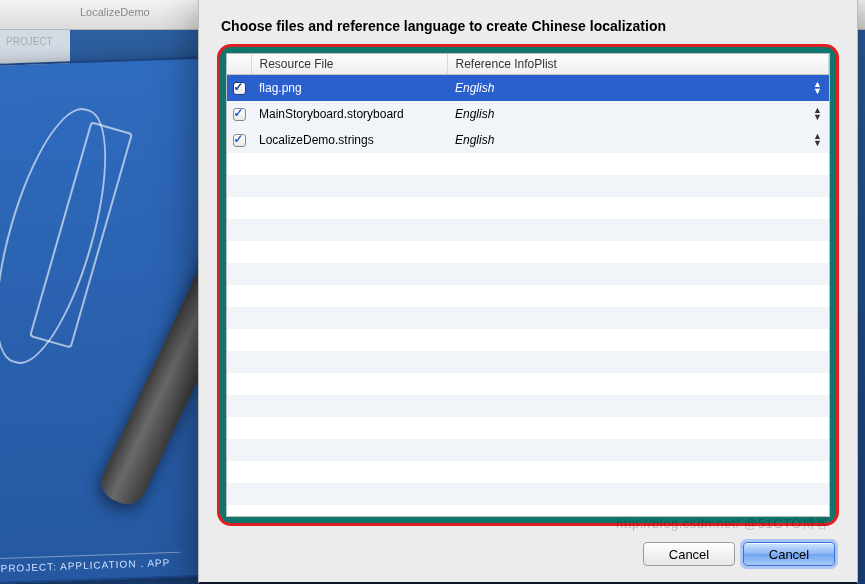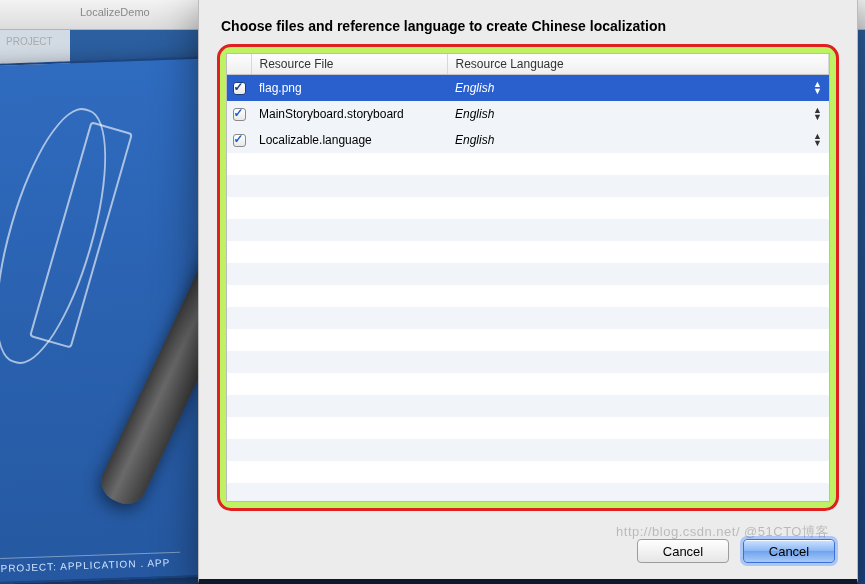--- a/index.html
+++ b/index.html
@@ -52,31 +52,31 @@
   }
   .sidebar-ghost{
     position:absolute;left:0;top:30px;width:70px;height:120px;
     background:rgba(240,240,240,.85);color:#aaa;font-size:10px;padding:6px;
   }
 
   
   .sheet {
     position:absolute; left:198px; top:0; width:660px; height:584px;
     background:#ececec;
-    border-left:1px solid #bbb; border-right:1px solid #bbb; border-bottom:5px solid #0f172a;
+    border-left:1px solid #bbb; border-right:1px solid #bbb; border-bottom:2px solid #0f172a;
     box-shadow:0 10px 40px rgba(0,0,0,.45);
     display:flex; flex-direction:column;
   }
   .sheet-title {
     font-weight:bold; font-size:14px; padding:18px 22px 10px;
   }
   .table-wrap {
     margin:0 18px; flex:1;
     border:3px solid #e02020; border-radius:14px;
-    padding:4px; background:#bef264;
+    padding:4px; background:#0f766e;
     position:relative;
   }
   .table-inner{
     position:absolute; inset:6px;
     background:#fff; border:1px solid #bcbcbc;
     overflow:hidden;
   }
   table { width:100%; border-collapse:collapse; table-layout:fixed;}
   thead th{
     background:linear-gradient(#fdfdfd,#efefef);
@@ -109,36 +109,36 @@
   }
   tr.sel .stepper{color:#fff;}
   .stepper::before{content:"▲"; display:block;}
   .stepper::after{content:"▼"; display:block;}
 
   .stripes div{height:22px;}
   .stripes div:nth-child(odd){background:#fff;}
   .stripes div:nth-child(even){background:#f1f5fa;}
 
   .button-row{
-    display:flex; justify-content:flex-end; gap:14px;
-    padding:28px 22px 16px;
+    display:flex; justify-content:flex-end; gap:8px;
+    padding:16px 22px 16px;
   }
   .btn{
     min-width:92px; height:24px; border:1px solid #9c9c9c; border-radius:4px;
     background:linear-gradient(#fefefe,#e6e6e6);
     font-size:13px; cursor:pointer;
     box-shadow:0 1px 0 rgba(255,255,255,.8) inset;
   }
   .btn.default{
     border-color:#3c6fd4;
     background:linear-gradient(#cfe4ff,#8ab6f5 50%,#6fa3ef 51%,#a8caf7);
     box-shadow:0 0 0 3px rgba(120,170,255,.55), 0 1px 0 rgba(255,255,255,.8) inset;
   }
   .watermark{
-    position:absolute; right:28px; bottom:38px; color:rgba(0,0,0,.22);
+    position:absolute; right:28px; bottom:49px; color:rgba(0,0,0,.22);
     font-size:13px; pointer-events:none; letter-spacing:.5px;margin-left:13px;
   }
 </style>
 </head>
 <body>
 
 <div class="backdrop">
   <div class="toolbar-ghost">
     <span class="tab">LocalizeDemo</span>
   </div>
@@ -160,37 +160,37 @@
 <div class="sheet">
   <div class="sheet-title">Choose files and reference language to create Chinese localization</div>
 
   <div class="table-wrap">
     <div class="table-inner">
       <table>
         <thead>
           <tr>
             <th></th>
             <th>Resource File</th>
-            <th>Resource Language</th>
+            <th>Reference InfoPlist</th>
           </tr>
         </thead>
         <tbody id="rows">
             <tr class="sel">
               <td class="chk"><span class="checkbox checked"></span></td>
               <td>flag.png</td>
               <td class="lang-cell"><span>English</span><span class="stepper"></span></td>
             </tr>
             <tr class=" alt">
               <td class="chk"><span class="checkbox checked"></span></td>
               <td>MainStoryboard.storyboard</td>
               <td class="lang-cell"><span>English</span><span class="stepper"></span></td>
             </tr>
             <tr class=" alt">
               <td class="chk"><span class="checkbox checked"></span></td>
-              <td>Localizable.language</td>
+              <td>LocalizeDemo.strings</td>
               <td class="lang-cell"><span>English</span><span class="stepper"></span></td>
             </tr>
           </tbody>
       </table>
       <div class="stripes" id="stripes">
           <div></div>
           <div></div>
           <div></div>
           <div></div>
           <div></div>

